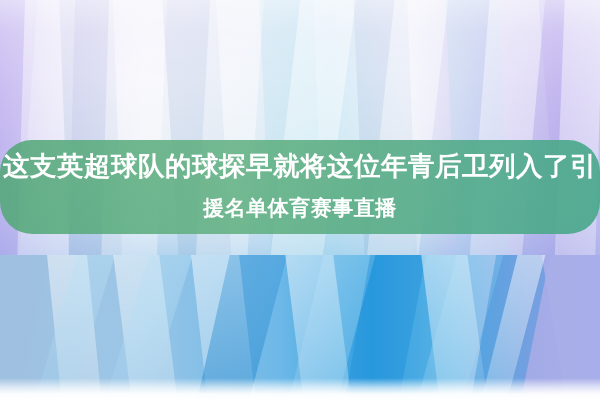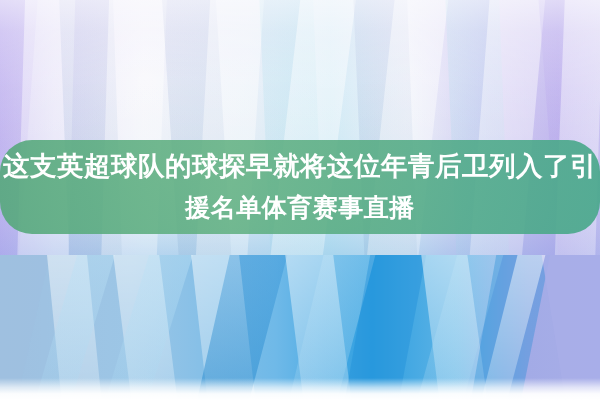--- a/index.html
+++ b/index.html
@@ -129,21 +129,21 @@
     color: #ffffff;
     font-weight: bold;
     font-size: 27px;
     line-height: 42px;
     letter-spacing: 0.5px;
     white-space: nowrap;
     text-align: center;
     font-family: "DejaVu Sans", "Liberation Sans", sans-serif;
   }
   .caption-line.l1 { font-size: 26.5px; }
-  .caption-line.l2 { font-size: 25px; }
+  .caption-line.l2 { font-size: 21px; }
 </style>
 </head>
 <body>
 
 <div id="banner">
 
   <div class="bg-base"></div>
   <div class="bg-hue"></div>
 
   <svg class="chev" width="600" height="464" viewBox="0 0 600 464" preserveAspectRatio="none" style="left:0;width:600px;">

